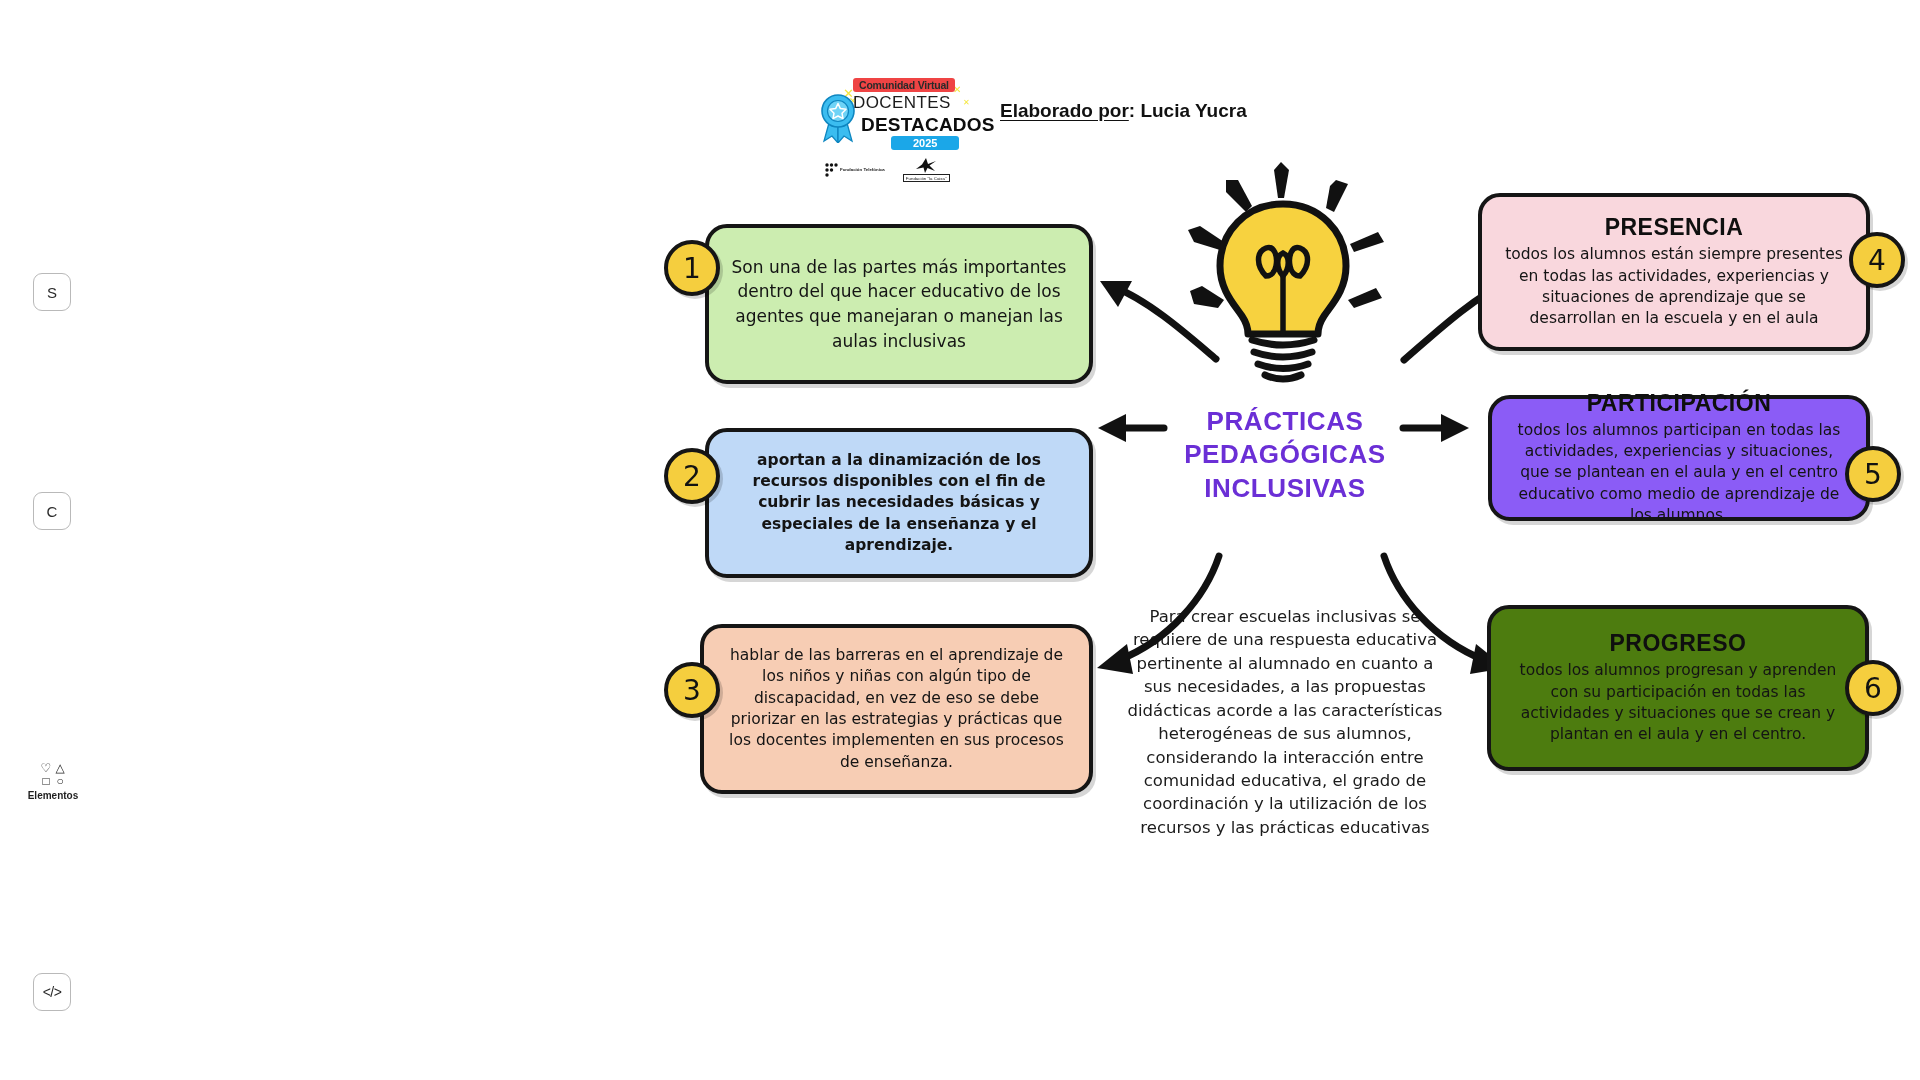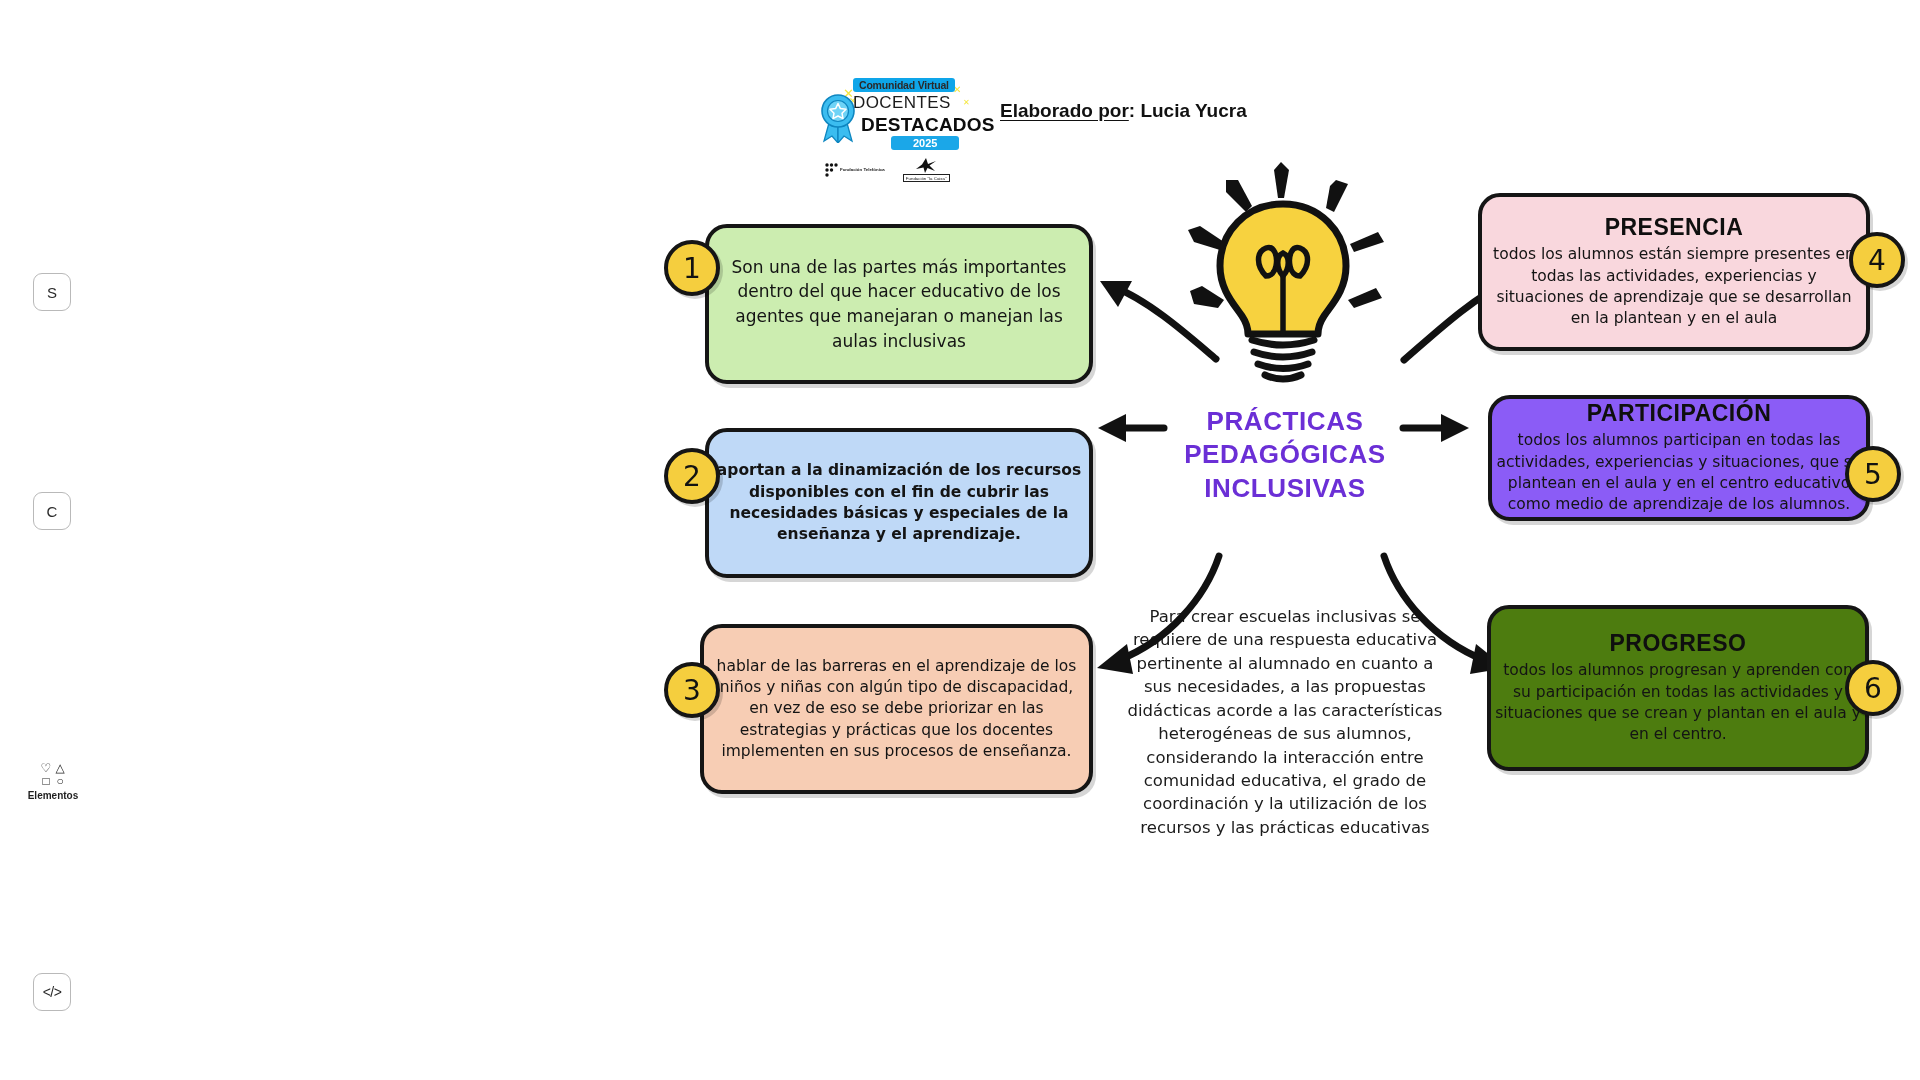--- a/index.html
+++ b/index.html
@@ -23,21 +23,21 @@
     position: absolute; left: 20px; width: 66px;
     display: flex; flex-direction: column; align-items: center; gap: 3px;
   }
   .side-tool .glyphs { display: grid; grid-template-columns: 13px 13px; gap: 1px; }
   .side-tool .glyphs span { font-size: 12px; line-height: 12px; color: #1f1f1f; text-align: center; }
   .side-tool .lbl { font-size: 10px; font-weight: bold; color: #1f1f1f; }
 
   
   .badge-logo { position: absolute; left: 817px; top: 78px; width: 150px; height: 108px; }
   .bl-banner {
-    position: absolute; left: 36px; top: 0; background: #0ea5e9;
+    position: absolute; left: 36px; top: 0; background: #ef4444;
     font-size: 10.5px; font-weight: bold; color: #2a2a2a; padding: 1px 6px;
     border-radius: 3px; white-space: nowrap; letter-spacing: -0.2px;
   }
   .bl-rosette { position: absolute; left: 0; top: 15px; width: 42px; height: 50px; }
   .bl-doc { position: absolute; left: 36px; top: 15px; font-size: 17px; color: #1c1c1c; letter-spacing: 0.4px; }
   .bl-dest { position: absolute; left: 44px; top: 36px; font-size: 19px; font-weight: bold; color: #0d0d0d; letter-spacing: 0.2px; }
   .bl-year {
     position: absolute; left: 74px; top: 58px; background: #1BA7E8; color: #fff;
     font-size: 11px; font-weight: bold; padding: 1px 22px; border-radius: 3px;
   }
@@ -66,21 +66,21 @@
     text-align: center; color: #1b1b1b;
     font-size: 16.5px; line-height: 1.42;
     font-family: "DejaVu Sans", sans-serif;
   }
 
   
   .card {
     position: absolute;
     border: 4px solid #151515; border-radius: 22px;
     box-shadow: 3px 4px 0 rgba(0,0,0,0.16);
-    padding: 10px 4px;
+    padding: 10px 20px;
     display: flex; flex-direction: column; justify-content: center;
   }
   .card .ctitle {
     text-align: center; font-size: 23px; font-weight: bold;
     color: #0f0f0f; letter-spacing: 0.5px; margin-bottom: 3px;
   }
   .card .cbody {
     text-align: center; font-size: 15.5px; line-height: 1.38; color: #141414;
     font-family: "DejaVu Sans", sans-serif;
   }
@@ -235,21 +235,21 @@
 
   <div class="card" style="left:700px; top:624px; width:393px; height:170px; background:#F7CDB4;">
     <div class="cbody">hablar de las barreras en el aprendizaje de los niños y niñas con algún tipo de discapacidad, en vez de eso se debe priorizar en las estrategias y prácticas que los docentes implementen en sus procesos de enseñanza.</div>
   </div>
   <div class="numbadge" style="left:664px; top:662px;">
     <span>3</span>
   </div>
 
   <div class="card" style="left:1478px; top:193px; width:392px; height:158px; background:#F9D7DD;">
     <div class="ctitle">PRESENCIA</div>
-    <div class="cbody">todos los alumnos están siempre presentes en todas las actividades, experiencias y situaciones de aprendizaje que se desarrollan en la plantean y en el aula</div>
+    <div class="cbody">todos los alumnos están siempre presentes en todas las actividades, experiencias y situaciones de aprendizaje que se desarrollan en la escuela y en el aula</div>
   </div>
   <div class="numbadge" style="left:1849px; top:232px;">
     <span>4</span>
   </div>
 
   <div class="card" style="left:1488px; top:395px; width:382px; height:126px; background:#8b5cf6;">
     <div class="ctitle">PARTICIPACIÓN</div>
     <div class="cbody">todos los alumnos participan en todas las actividades, experiencias y situaciones, que se plantean en el aula y en el centro educativo como medio de aprendizaje de los alumnos.</div>
   </div>
   <div class="numbadge" style="left:1845px; top:446px;">

